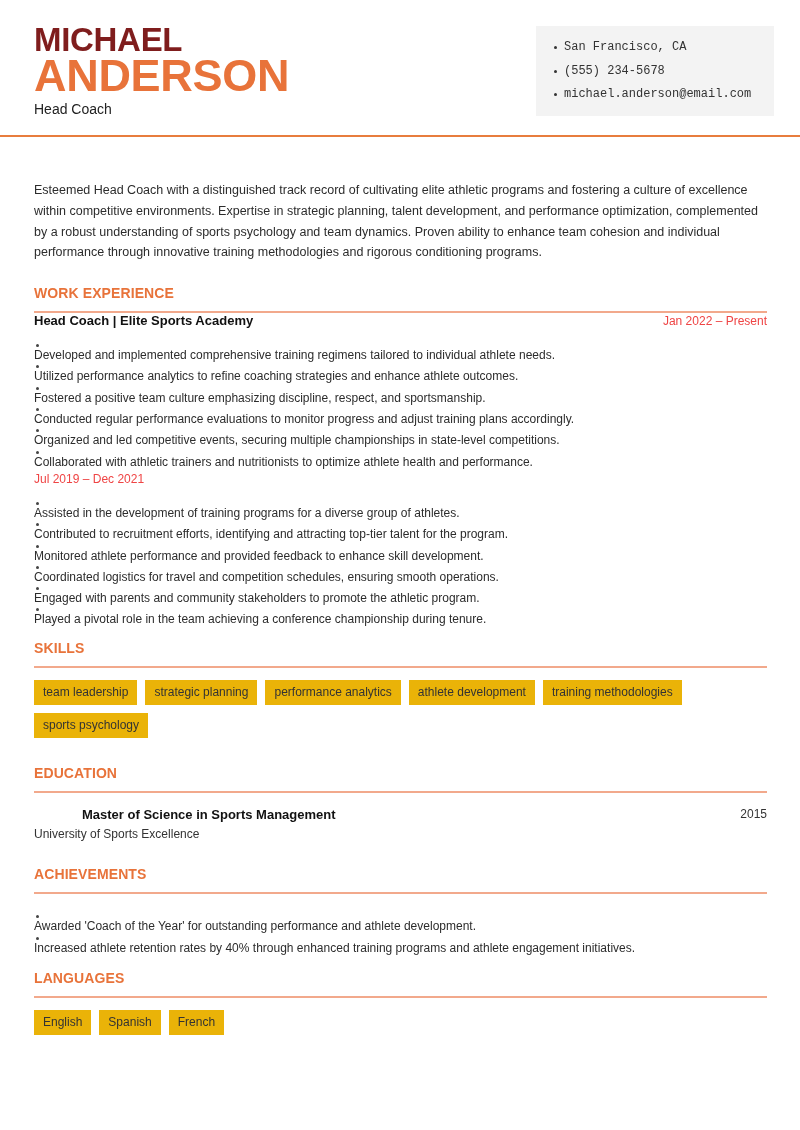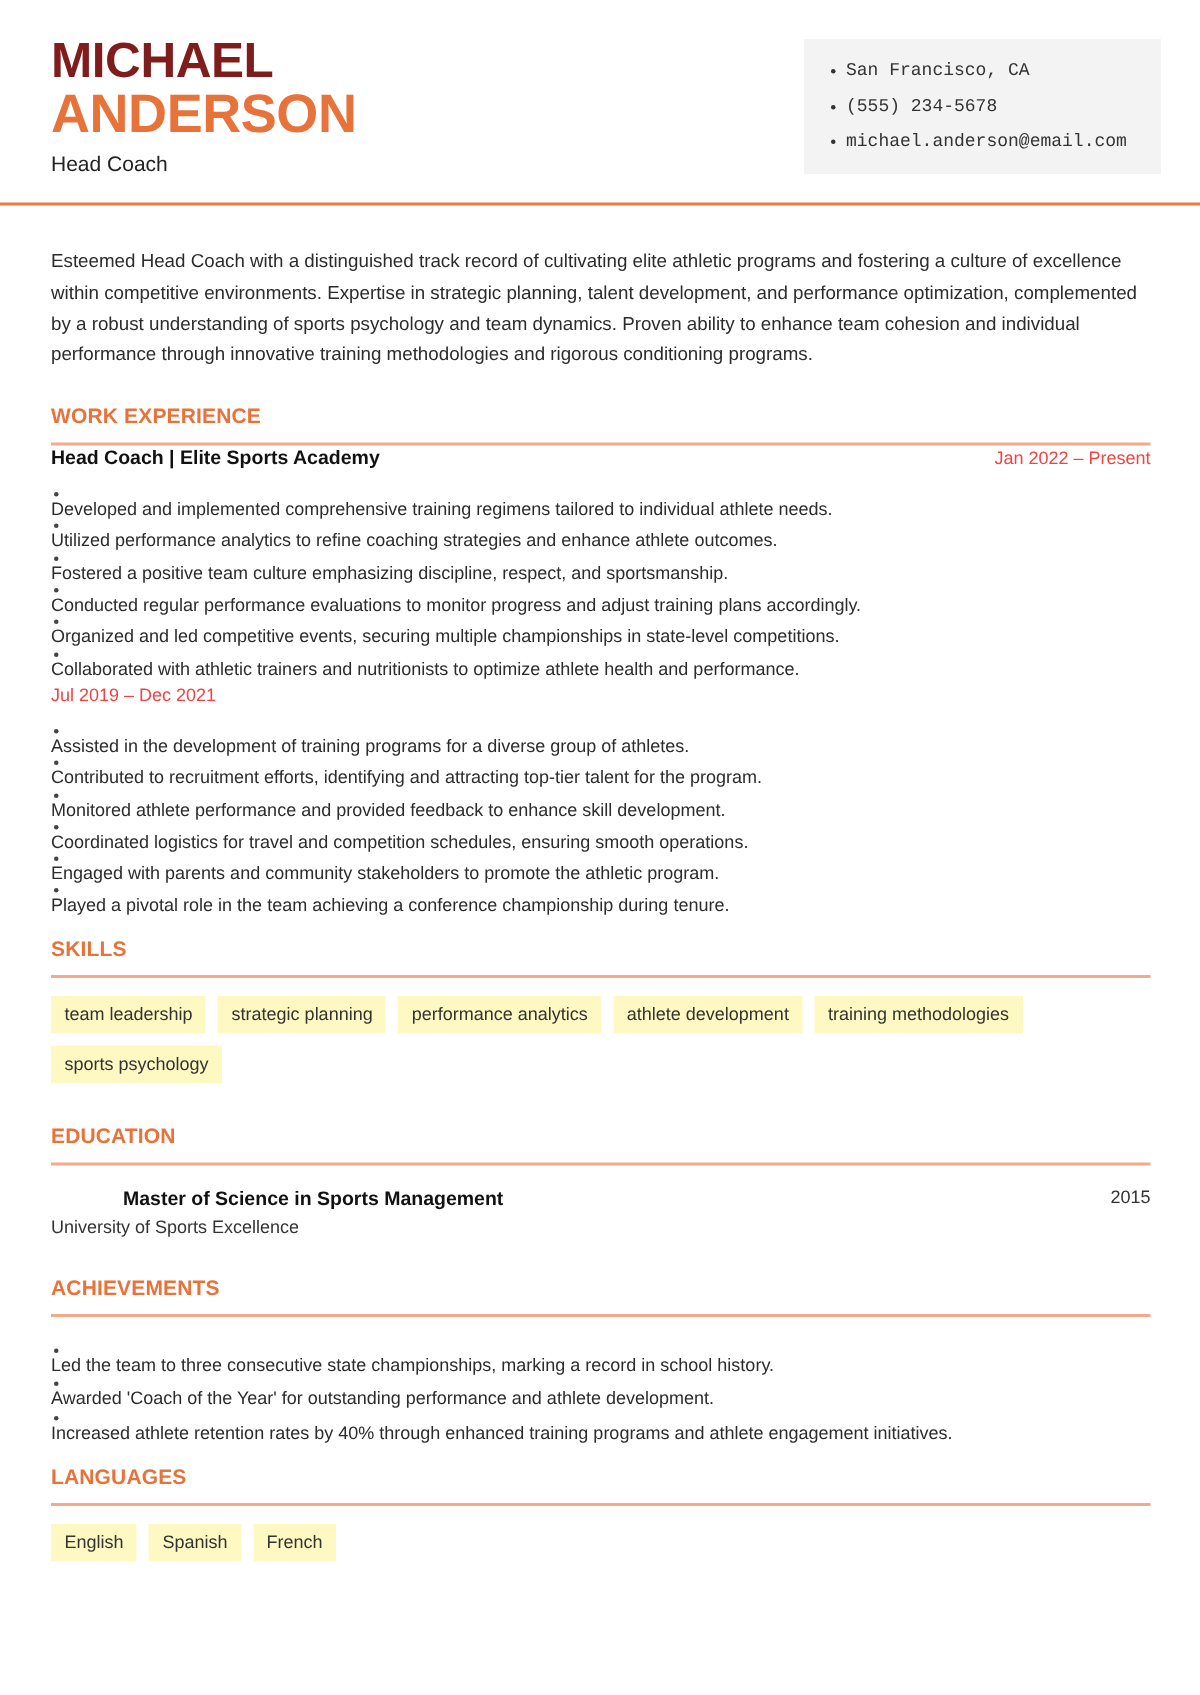--- a/index.html
+++ b/index.html
@@ -14,21 +14,21 @@
       position: relative;
       height: 137px;
       border-bottom: 2px solid #e87d3e;
     }
     .name-block { position: absolute; left: 34px; top: 22px; }
     .name-first {
       font-size: 33px; font-weight: 700; color: #7f1d1d;
       line-height: 36px; letter-spacing: -0.3px;
     }
     .name-last {
-      font-size: 36px; font-weight: 700; color: #e8733a;
+      font-size: 45px; font-weight: 700; color: #e8733a;
       line-height: 36px; letter-spacing: -0.3px;
     }
     .job-title {
       font-size: 14px; color: #222222; margin-top: 7px;
     }
     .contact-box {
       position: absolute; left: 536px; top: 26px;
       width: 238px; height: 90px;
       background: #f3f3f3;
       padding: 13px 0 0 18px;
@@ -36,21 +36,21 @@
     }
     .contact-item {
       font-size: 12px; color: #333333;
       height: 23.5px; line-height: 16px;
       display: flex; align-items: flex-start;
     }
     .bullet {
       display: inline-block; width: 3px; height: 3px; border-radius: 50%;
       background: #333; margin: 7px 7px 0 0; flex-shrink: 0;
     }
-    .content { position: absolute; left: 34px; top: 164px; width: 733px; }
+    .content { position: absolute; left: 34px; top: 180px; width: 733px; }
     .summary {
       font-size: 12.5px; line-height: 20.8px; color: #2c2c2c;
     }
     .section { margin-top: 0; }
     .section-title {
       font-size: 14px; font-weight: 700; color: #e8733a;
       letter-spacing: 0.1px;
       padding-bottom: 10px;
       border-bottom: 2px solid #f2a98c;
     }
@@ -64,21 +64,21 @@
     .bullets li {
       font-size: 12px; color: #2c2c2c;
       height: 21.3px; line-height: 16px;
       display: flex; align-items: flex-start;
       padding-left: 0;
       flex-direction: column;
     }
     .bullets li .bullet { margin: 7px 8px 0 2px; background: #444; }
     .tags { display: flex; flex-wrap: wrap; gap: 8px 8px; }
     .tag {
-      background: #fef9c3; font-size: 12px; color: #333;
+      background: #eab308; font-size: 12px; color: #333;
       height: 25px; line-height: 25px; padding: 0 9px;
     }
     .edu-head {
       display: flex; justify-content: space-between; align-items: center;
       font-size: 13px;
       padding-left: 48px;
     }
     .edu-degree { font-weight: 700; color: #111; }
     .edu-year { font-size: 12px; color: #333; }
     .edu-school { font-size: 12px; color: #333; margin-top: 5px; }
@@ -201,24 +201,20 @@
       </div>
       <div class="edu-school">University of Sports Excellence</div>
     </div>
   </div>
 
   <div class="section" style="margin-top:25px;">
     <div class="section-title">ACHIEVEMENTS</div>
     <ul class="bullets" style="margin-top:14px;">
       <li style="height:22.5px;">
           <span class="bullet"></span>
-          <span>Led the team to three consecutive state championships, marking a record in school history.</span>
-        </li>
-      <li style="height:22.5px;">
-          <span class="bullet"></span>
           <span>Awarded 'Coach of the Year' for outstanding performance and athlete development.</span>
         </li>
       <li style="height:22.5px;">
           <span class="bullet"></span>
           <span>Increased athlete retention rates by 40% through enhanced training programs and athlete engagement initiatives.</span>
         </li>
     </ul>
   </div>
 
   <div class="section" style="margin-top:17px;">

